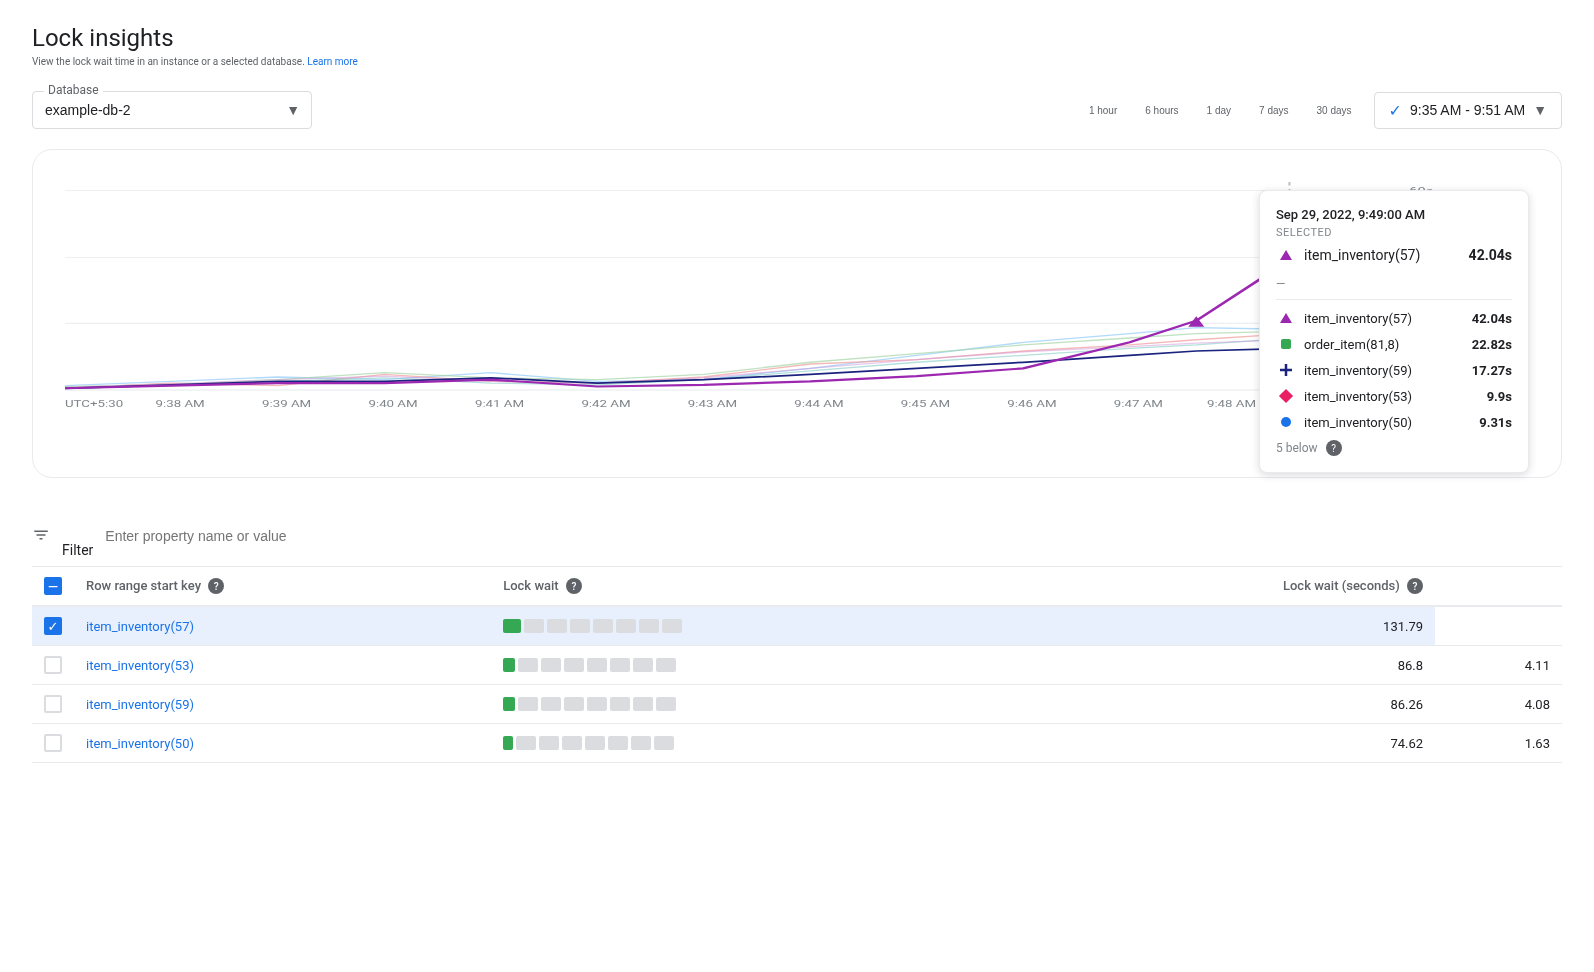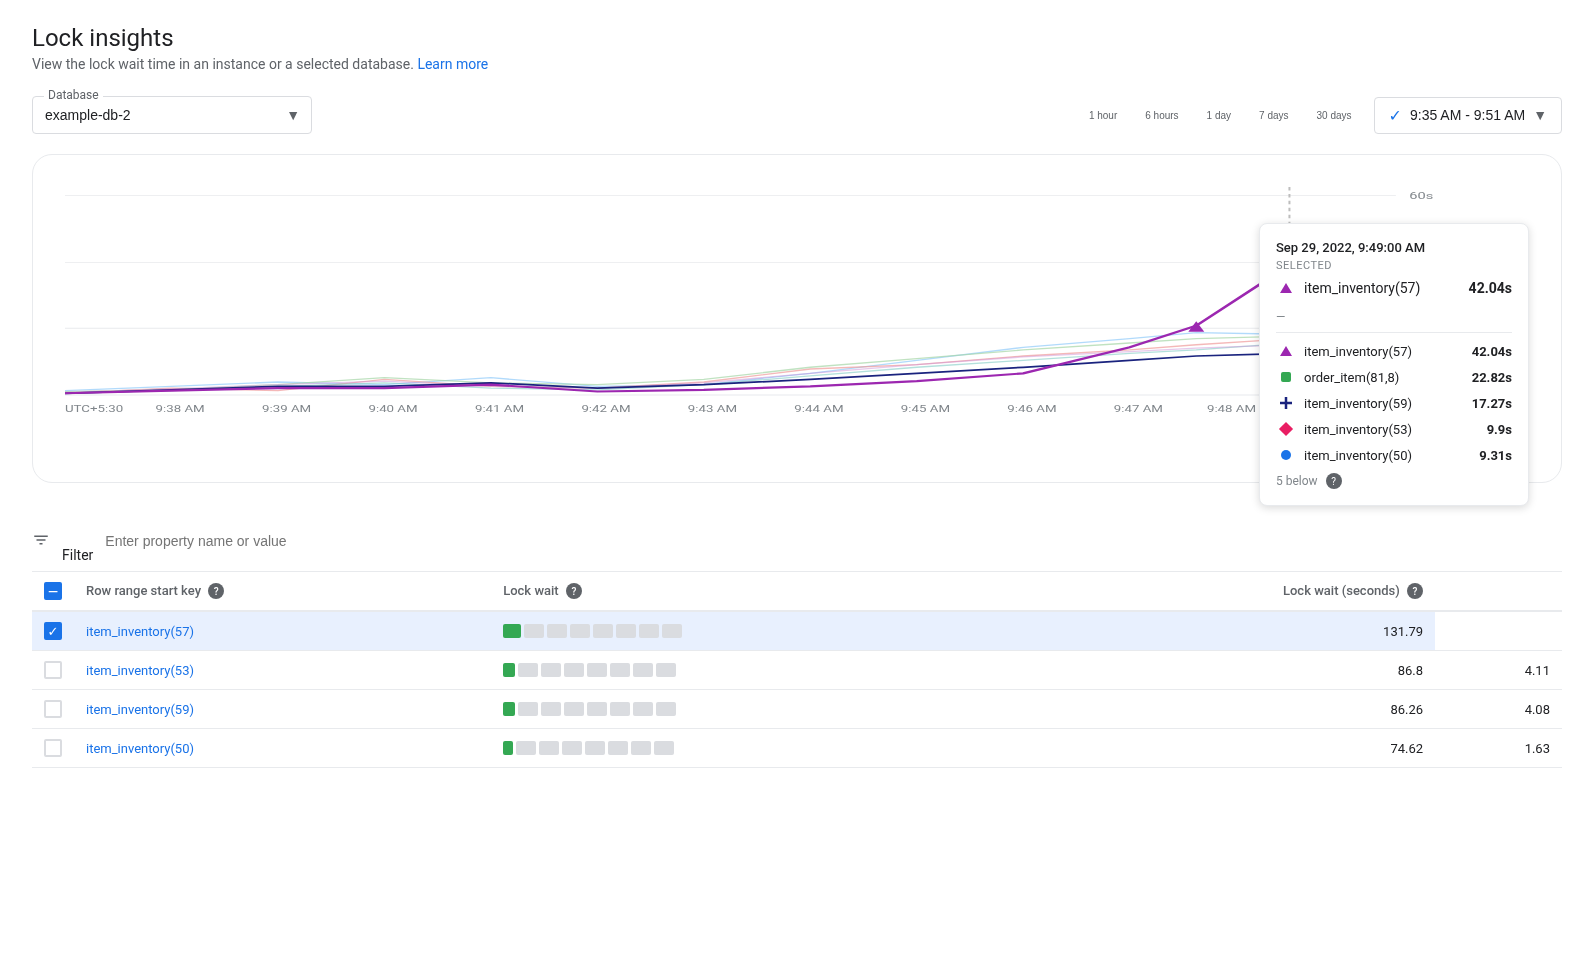--- a/index.html
+++ b/index.html
@@ -1,21 +1,21 @@
 <!DOCTYPE html>
 <html><head>
   <meta charset="utf-8">
   <style>
     * { box-sizing: border-box; margin: 0; padding: 0; }
     body { font-family: 'Google Sans', Roboto, Arial, sans-serif; background: #fff; color: #202124; font-size: 14px; }
 
     .page { padding: 24px 32px; max-width: 1594px; }
 
     h1 { font-size: 24px; font-weight: 400; margin-bottom: 4px; }
-    .subtitle { font-size: 14px; color: #5f6368; margin-bottom: 24px; }
+    .subtitle { font-size: 10px; color: #5f6368; margin-bottom: 24px; }
     .subtitle a { color: #1a73e8; text-decoration: none; }
 
     .controls-row { display: flex; align-items: center; justify-content: space-between; margin-bottom: 20px; }
 
     .database-select-wrap { position: relative; }
     .database-label { font-size: 12px; color: #5f6368; position: absolute; top: -8px; left: 12px; background: #fff; padding: 0 4px; }
     .database-select { border: 1px solid #dadce0; border-radius: 4px; padding: 10px 40px 10px 12px; font-size: 14px; color: #202124; background: #fff; appearance: none; min-width: 280px; cursor: pointer; }
     .select-arrow { position: absolute; right: 12px; top: 50%; transform: translateY(-50%); pointer-events: none; color: #5f6368; }
 
     .time-range-controls { display: flex; align-items: center; gap: 0; }
@@ -157,21 +157,21 @@
         <text x="468" y="260" font-size="10" fill="#80868b">9:43 AM</text>
         <text x="548" y="260" font-size="10" fill="#80868b">9:44 AM</text>
         <text x="628" y="260" font-size="10" fill="#80868b">9:45 AM</text>
         <text x="708" y="260" font-size="10" fill="#80868b">9:46 AM</text>
         <text x="788" y="260" font-size="10" fill="#80868b">9:47 AM</text>
         <text x="858" y="260" font-size="10" fill="#80868b">9:48 AM</text>
         <text x="912" y="260" font-size="10" fill="#80868b">9:49 AM</text>
       </svg>
 
       
-      <div class="tooltip-panel" style="position:absolute; top:36px; right:0px; width:270px;">
+      <div class="tooltip-panel" style="position:absolute; top:8px; right:0px; width:270px;">
         <div class="tooltip-time">Sep 29, 2022, 9:49:00 AM</div>
         <div class="tooltip-selected-label">SELECTED</div>
         <div class="tooltip-selected-item">
           <span class="series-icon">
             <span class="tri-up" style="border-bottom-color: #9c27b0;"></span>
           </span>
           <span>item_inventory(57)</span>
           <span class="series-value">42.04s</span>
         </div>
         <div style="font-size:12px;color:#80868b;margin-bottom:8px;">—</div>

